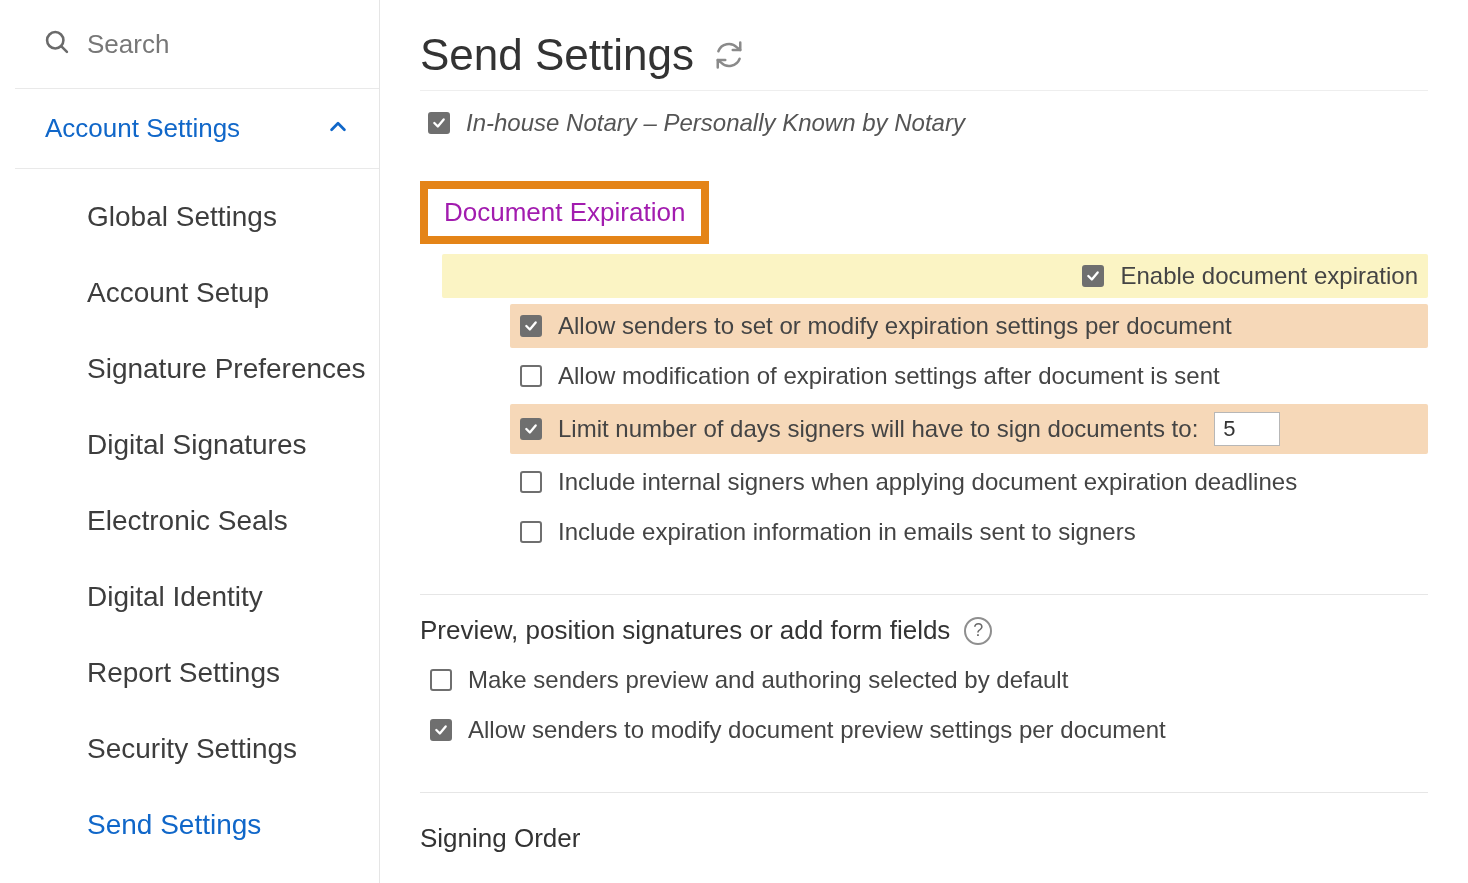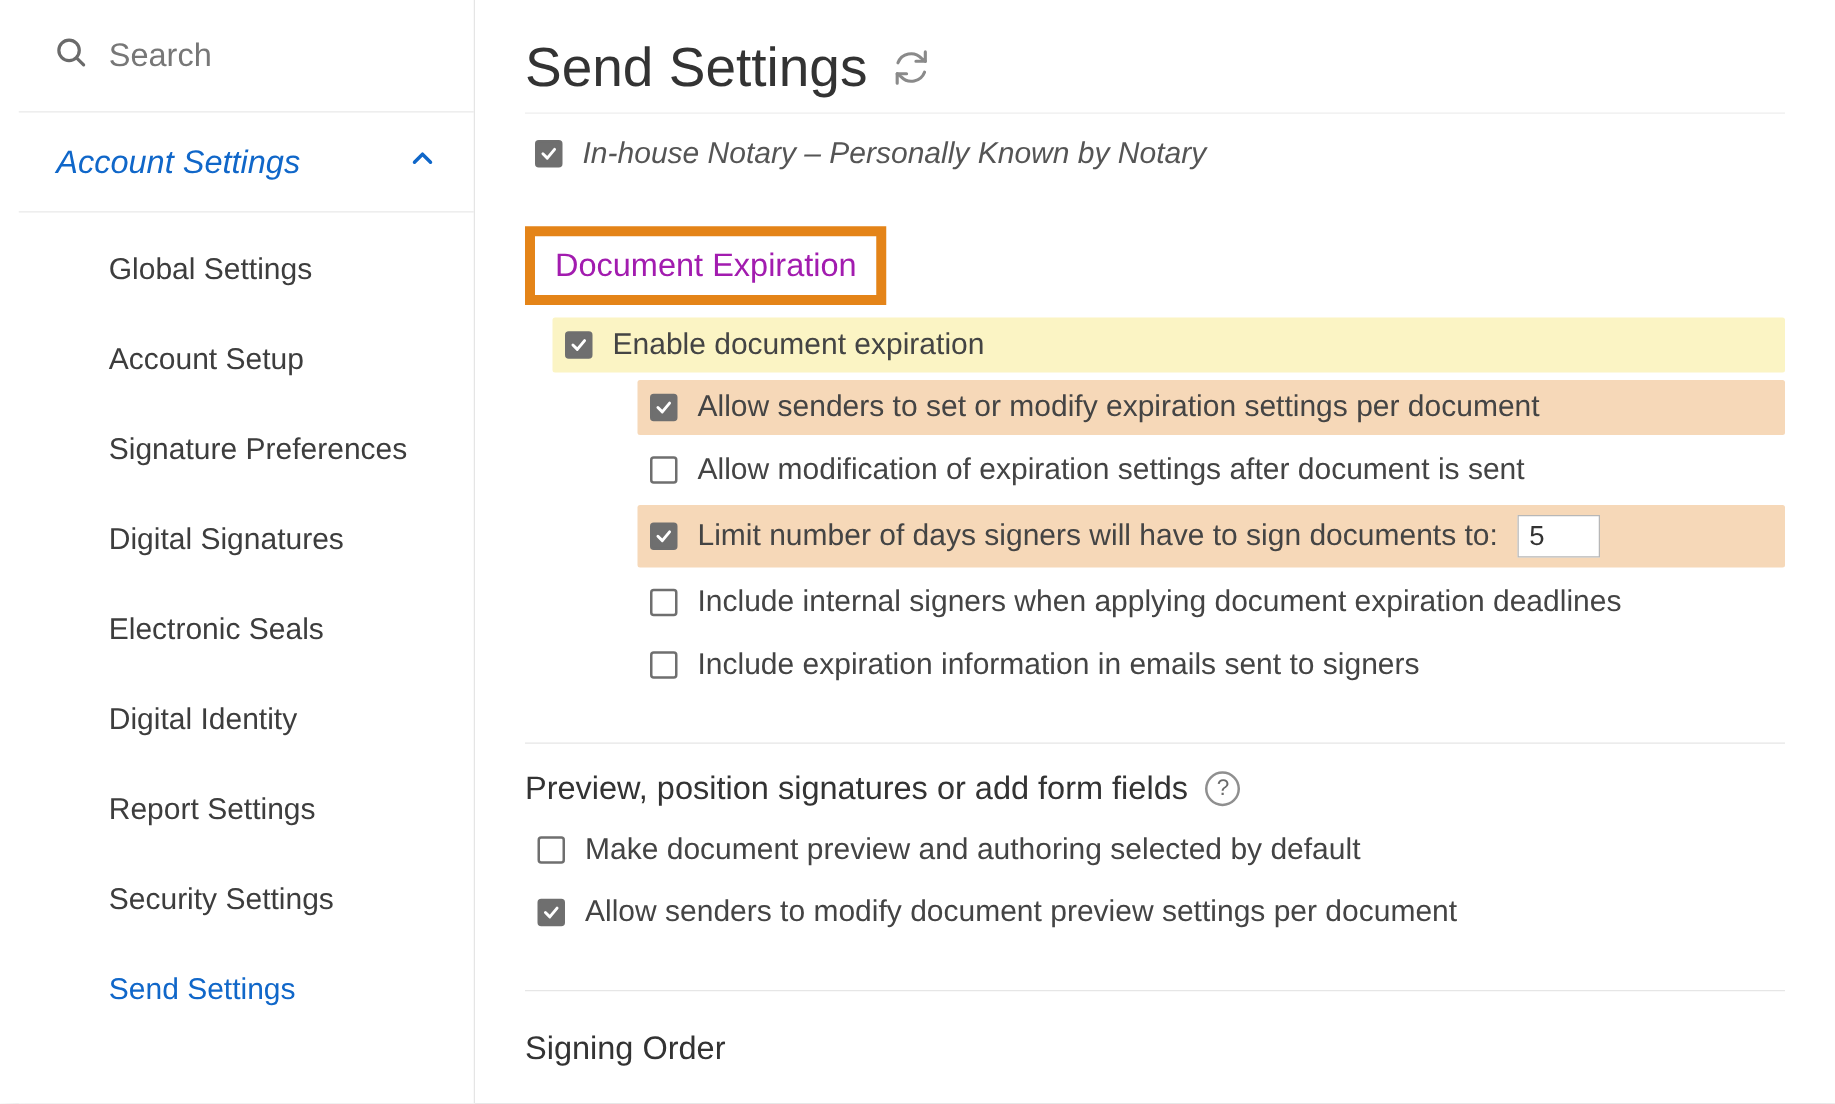--- a/index.html
+++ b/index.html
@@ -31,31 +31,30 @@
   }
   .search-row .icon { color:#6a6a6a; }
   .search-row .placeholder { font-size:26px; color:#777; }
   .section-header {
     display:flex;
     align-items:center;
     justify-content:space-between;
     padding:24px 30px;
     border-bottom:1px solid #e9e9e9;
     cursor:pointer;
-    font-style:italic;
   }
   .section-header .title { font-size:26px; color:#1067c9; }
   .section-header .chev { color:#1067c9; }
   .nav {
     padding:10px 0 18px 0;
     overflow-y:auto;
   }
   .nav-item {
     padding:22px 24px 22px 72px;
-    font-size:24px;
+    font-size:28px;
     color:#3d3d3d;
     cursor:pointer;
     white-space:nowrap;
   }
   .nav-item.active { color:#1067c9; }
   
   .main {
     flex:1;
     padding:6px 40px 20px 40px;
     overflow-y:auto;
@@ -96,21 +95,21 @@
   .row {
     display:flex;
     align-items:center;
     gap:16px;
     padding:8px 10px;
     font-size:24px;
     color:#444;
     border-radius:2px;
     margin-top:6px;
   }
-  .row.hi-yellow { background:#fbf4c4; }
+  .row.hi-yellow { background:#fbf4c4;justify-content:flex-end; }
   .row.hi-orange { background:#f6d8b8; }
   .cbox {
     width:22px; height:22px;
     border:2px solid #6f6f6f;
     border-radius:3px;
     display:inline-flex;
     align-items:center;
     justify-content:center;
     flex:0 0 22px;
     background:#fff;
@@ -264,21 +263,21 @@
     <div class="divider"></div>
 
     <div>
       <div class="sub-heading">
         <span>Preview, position signatures or add form fields</span>
         <span class="help-icon">?</span>
       </div>
 
       <div class="row">
         <span class="cbox"></span>
-        <span>Make document preview and authoring selected by default</span>
+        <span>Make senders preview and authoring selected by default</span>
       </div>
 
       <div class="row">
         <span class="cbox checked">
             <svg width="14" height="14" viewBox="0 0 24 24" fill="none" stroke="#fff" stroke-width="4" stroke-linecap="round" stroke-linejoin="round">
               <polyline points="4 12 10 18 20 6"></polyline>
             </svg>
           </span>
         <span>Allow senders to modify document preview settings per document</span>
       </div>

